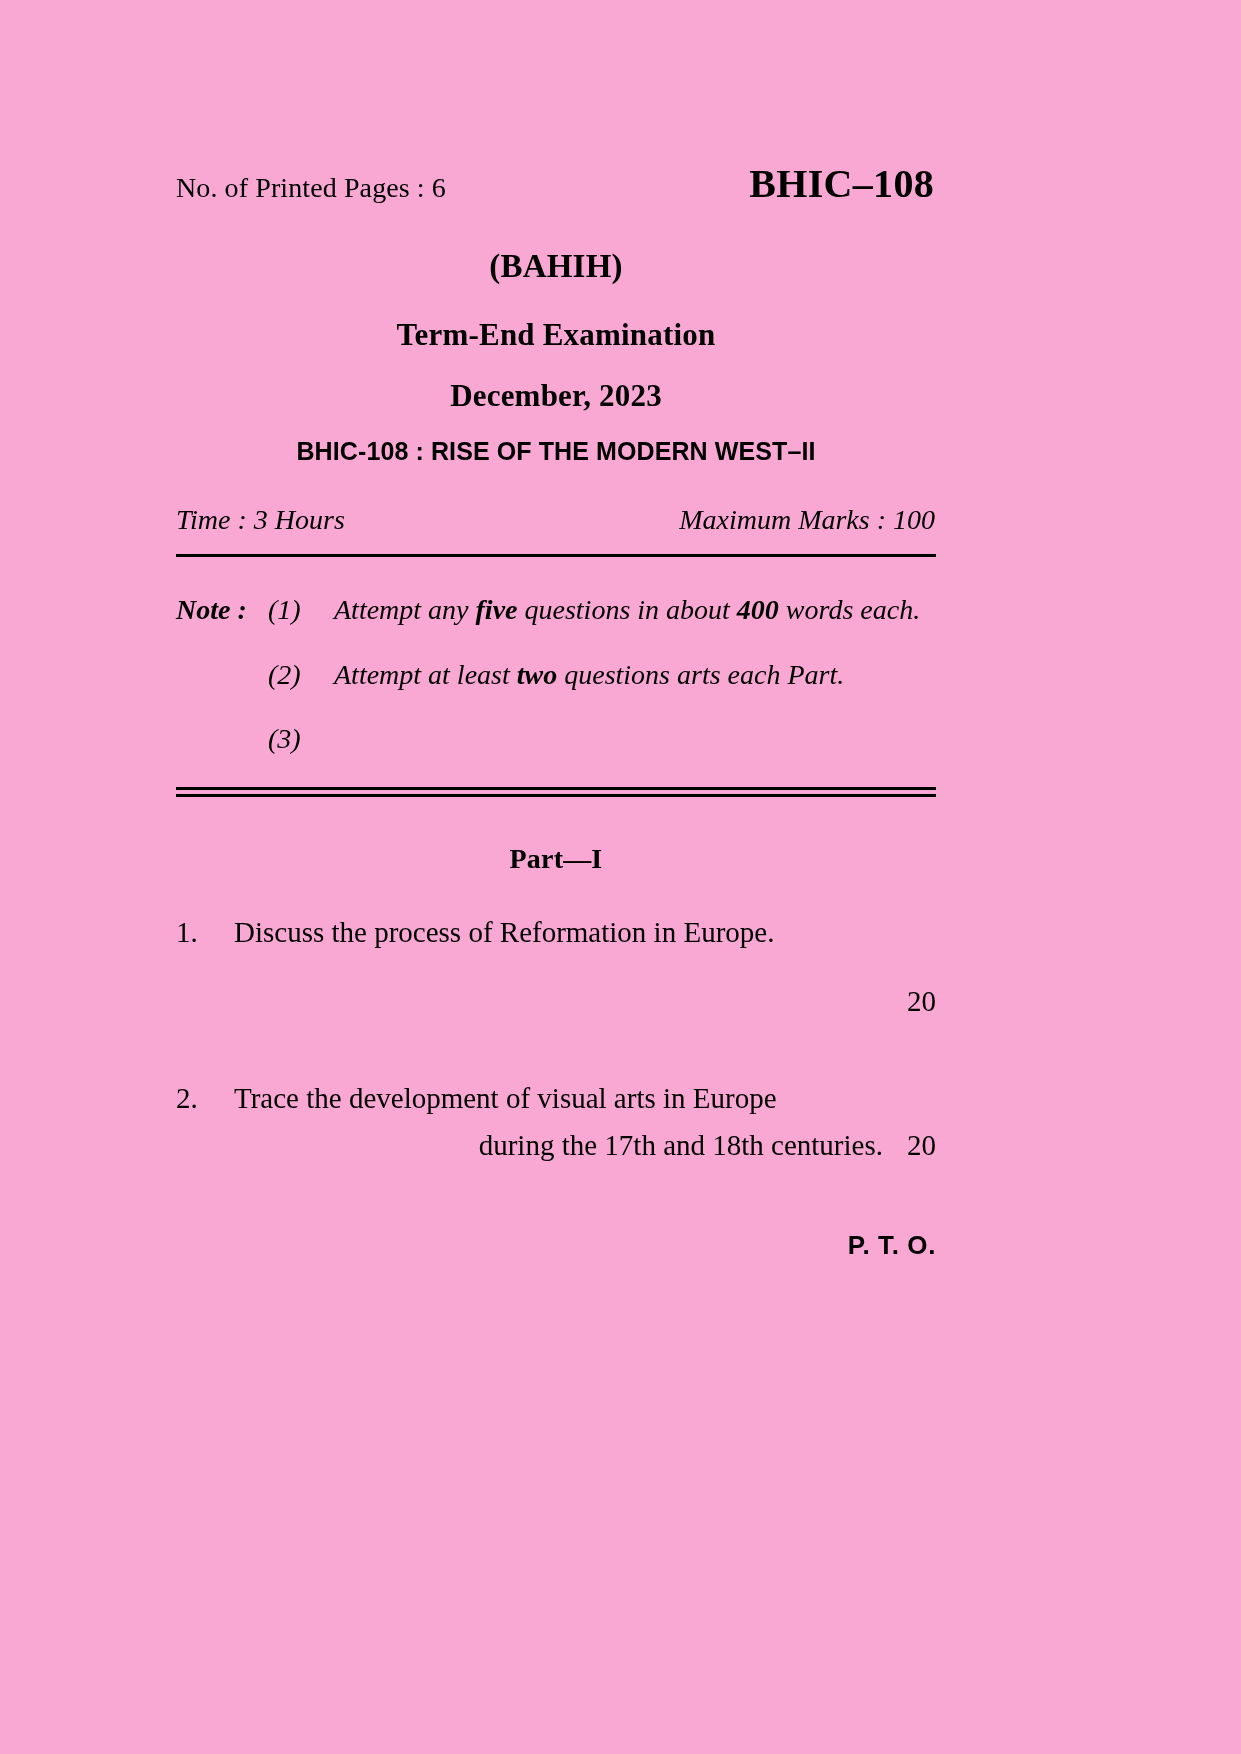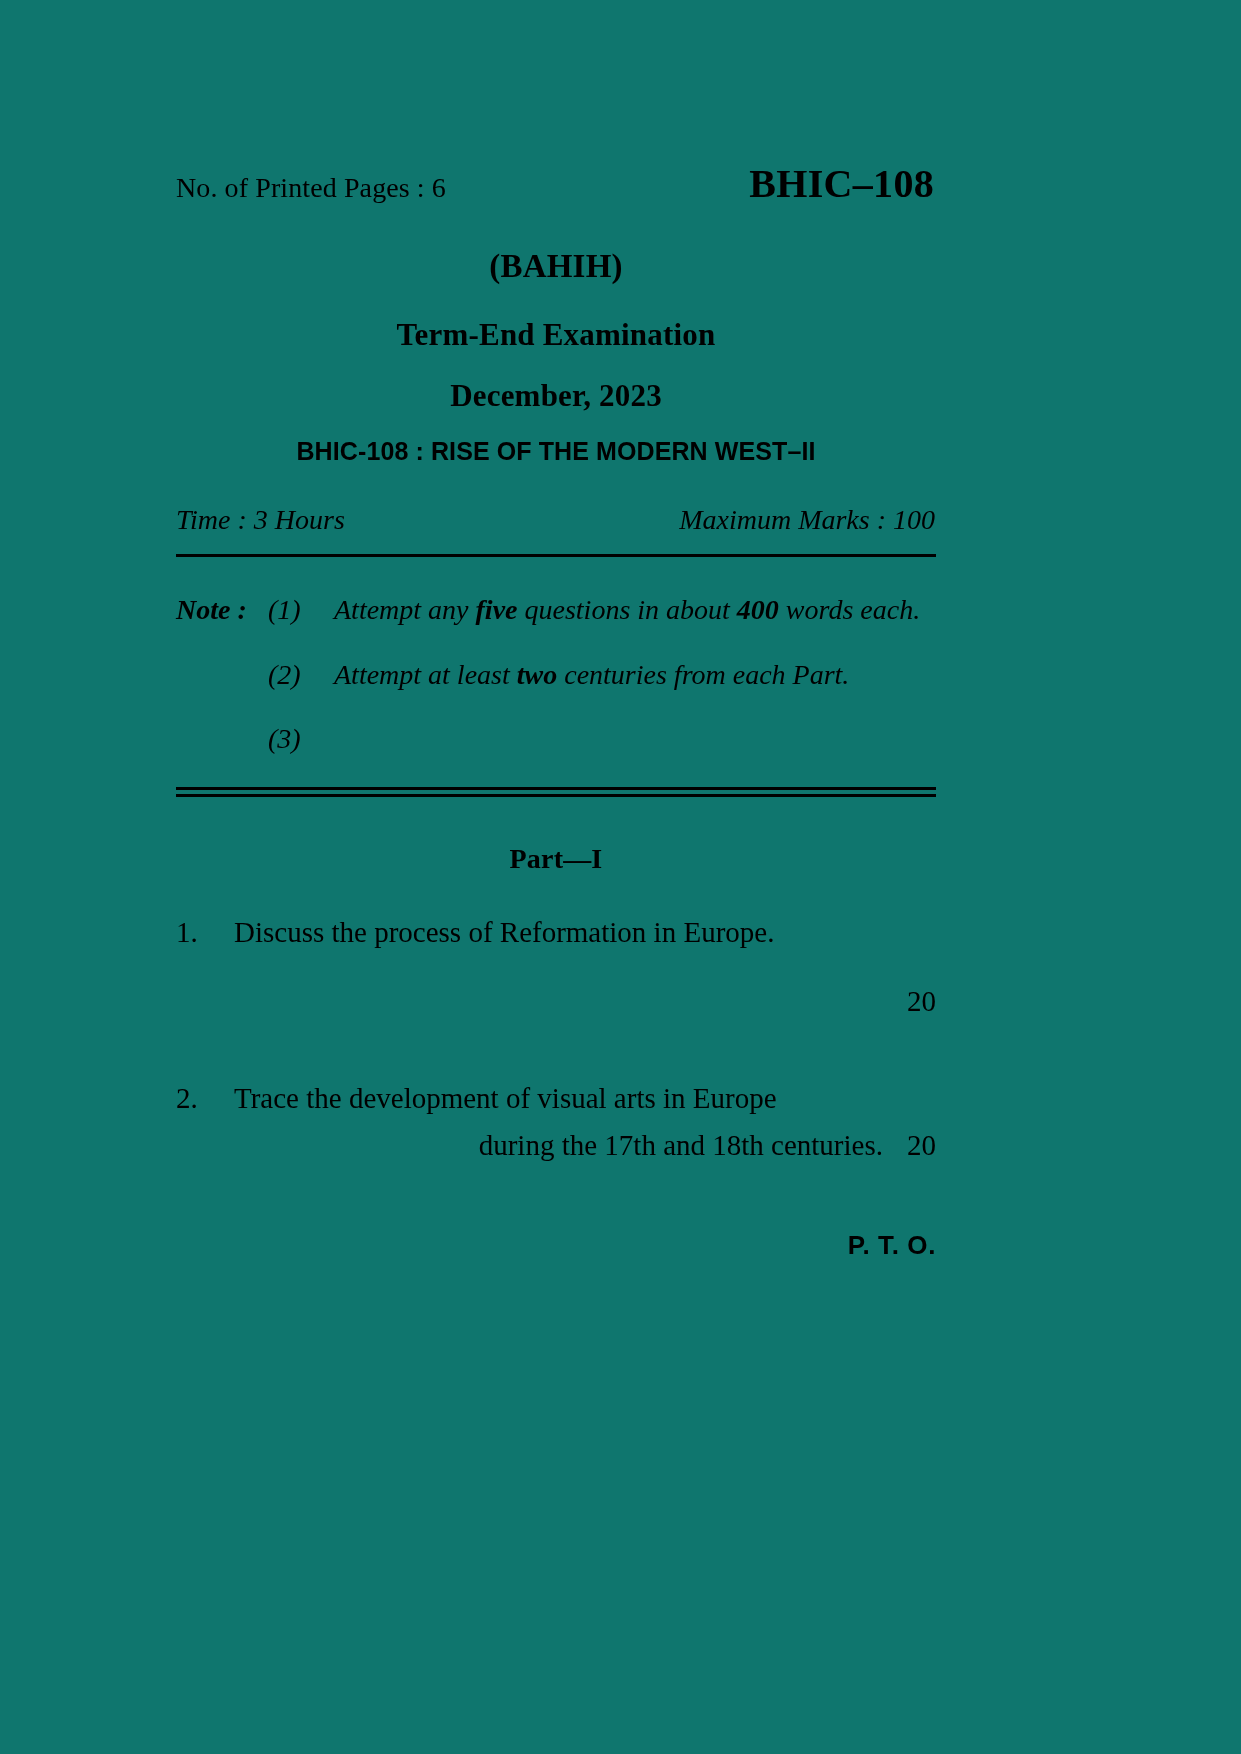--- a/index.html
+++ b/index.html
@@ -13,21 +13,21 @@
     font-family: "Liberation Serif", serif;
     color: #000000;
     position: relative;
     overflow: hidden;
   }
   .page {
     position: absolute;
     left: 0; top: 0;
     width: 1241px;
     height: 1754px;
-    background: #0f766e;
+    background: #f9a8d4;
   }
   .content {
     position: absolute;
     left: 176px;
     top: 160px;
     width: 760px;
   }
 
   
   .header-row {
@@ -235,21 +235,21 @@
 
       <div class="note-row">
         <div class="note-label">Note :</div>
         <div class="note-num">(1)</div>
         <div class="note-text"><span>Attempt any </span><b>five</b><span> questions in about </span><b>400</b><span> words each.</span></div>
       </div>
 
       <div class="note-row">
         <div class="note-label blank"></div>
         <div class="note-num">(2)</div>
-        <div class="note-text"><span>Attempt at least </span><b>two</b><span> centuries from each Part.</span></div>
+        <div class="note-text"><span>Attempt at least </span><b>two</b><span> questions arts each Part.</span></div>
       </div>
 
       <div class="note-row">
         <div class="note-label blank"></div>
         <div class="note-num">(3)</div>
       </div>
 
     </div>
 
     <div class="rule-double"></div>

